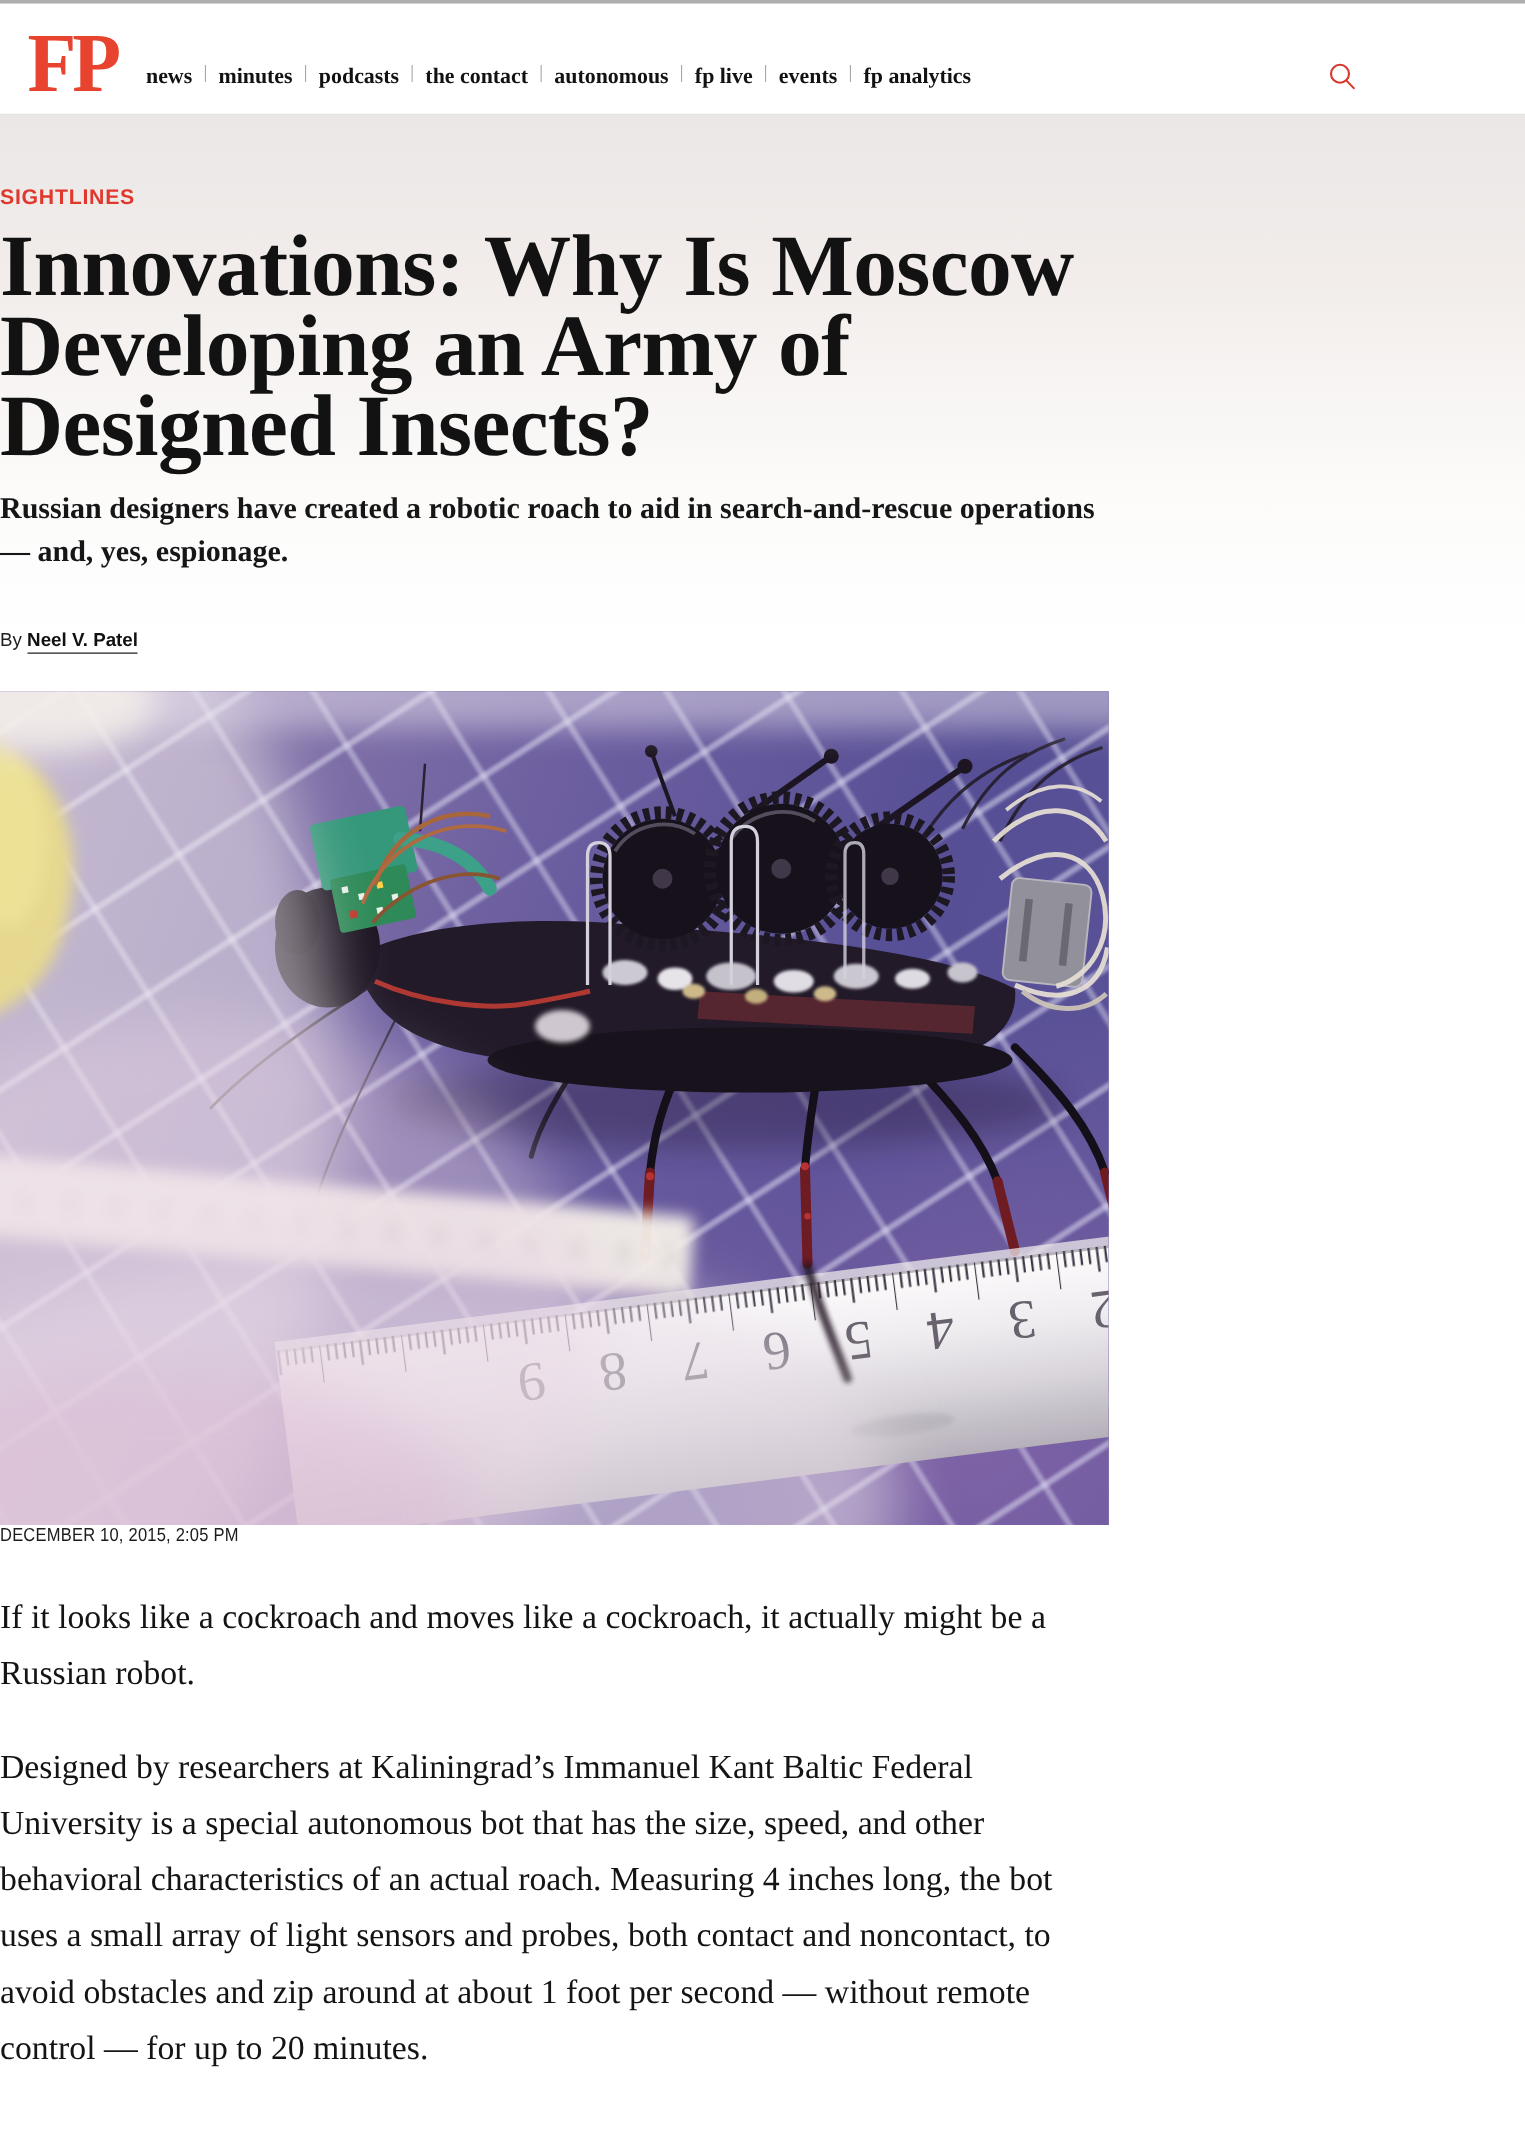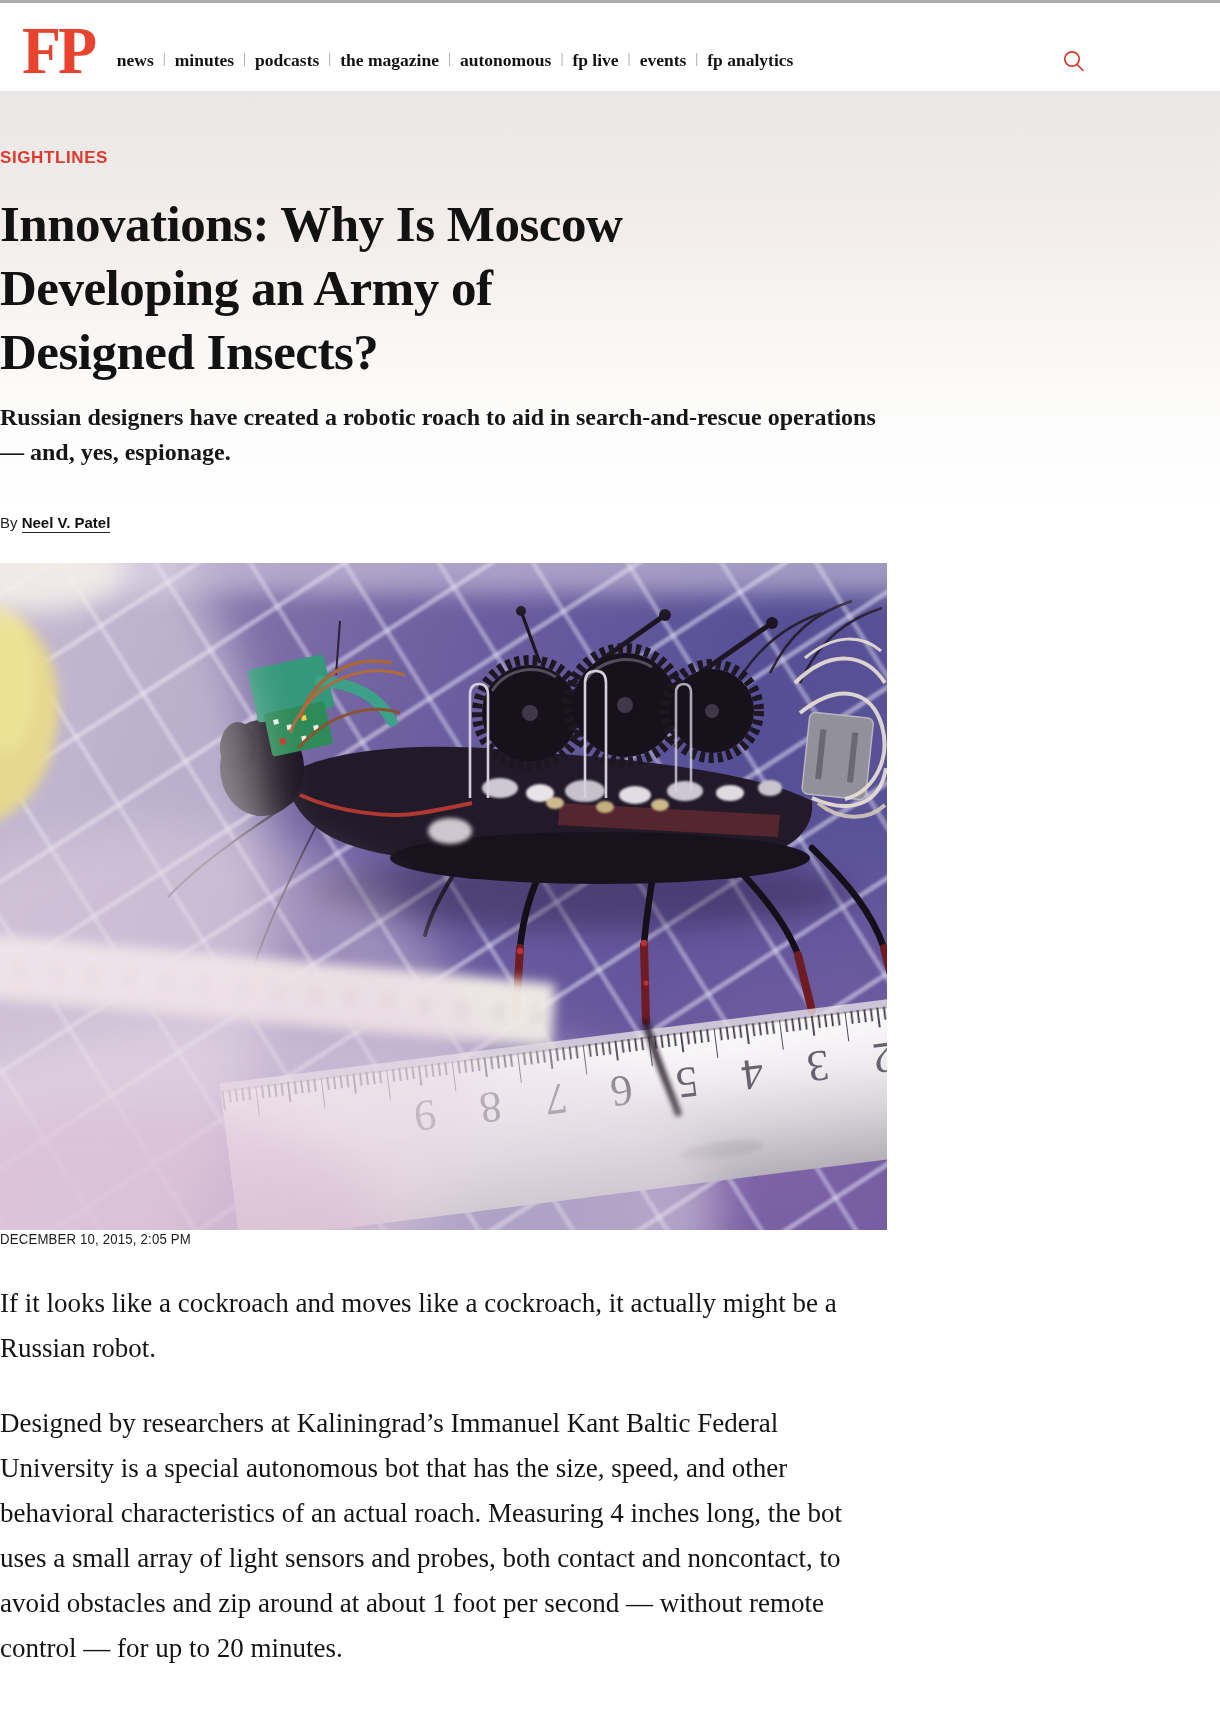--- a/index.html
+++ b/index.html
@@ -34,23 +34,23 @@
   .page-bg {
     background:linear-gradient(180deg,#eae7e6 0,#f2edeb 130px,#fcfbfa 300px,#ffffff 420px);
     min-height:1631px;
   }
   .content-col { width:965px; }
   .kicker {
     display:inline-block; padding-top:56px;
     font-size:17px; font-weight:bold; letter-spacing:0.6px; color:#e0382c; text-decoration:none;
   }
   .headline {
-    margin-top:24px;
+    margin-top:14px;
     font-family:"Liberation Serif", serif; font-weight:bold;
-    font-size:51px; line-height:64px; color:#121212; letter-spacing:-0.5px;
+    font-size:70px; line-height:64px; color:#121212; letter-spacing:-0.5px;
   }
   .dek {
     margin-top:16px; max-width:900px;
     font-family:"Liberation Serif", serif; font-size:24px; line-height:35px; color:#161616;font-weight:bold;
   }
   .byline { margin-top:44px; font-size:15px; color:#222; }
   .byline .author {
     font-weight:bold; color:#111; text-decoration:none;
     border-bottom:1px solid #222; padding-bottom:1px;
   }
@@ -73,21 +73,21 @@
 
 <header class="site-header">
   <a class="fp-logo" href="#">FP</a>
   <nav class="main-nav">
     <a class="nav-item" href="#">news</a>
     <span class="sep">|</span>
     <a class="nav-item" href="#">minutes</a>
     <span class="sep">|</span>
     <a class="nav-item" href="#">podcasts</a>
     <span class="sep">|</span>
-    <a class="nav-item" href="#">the magazine</a>
+    <a class="nav-item" href="#">the contact</a>
     <span class="sep">|</span>
     <a class="nav-item" href="#">autonomous</a>
     <span class="sep">|</span>
     <a class="nav-item" href="#">fp live</a>
     <span class="sep">|</span>
     <a class="nav-item" href="#">events</a>
     <span class="sep">|</span>
     <a class="nav-item" href="#">fp analytics</a>
   </nav>
   <button class="search-button" aria-label="search">

